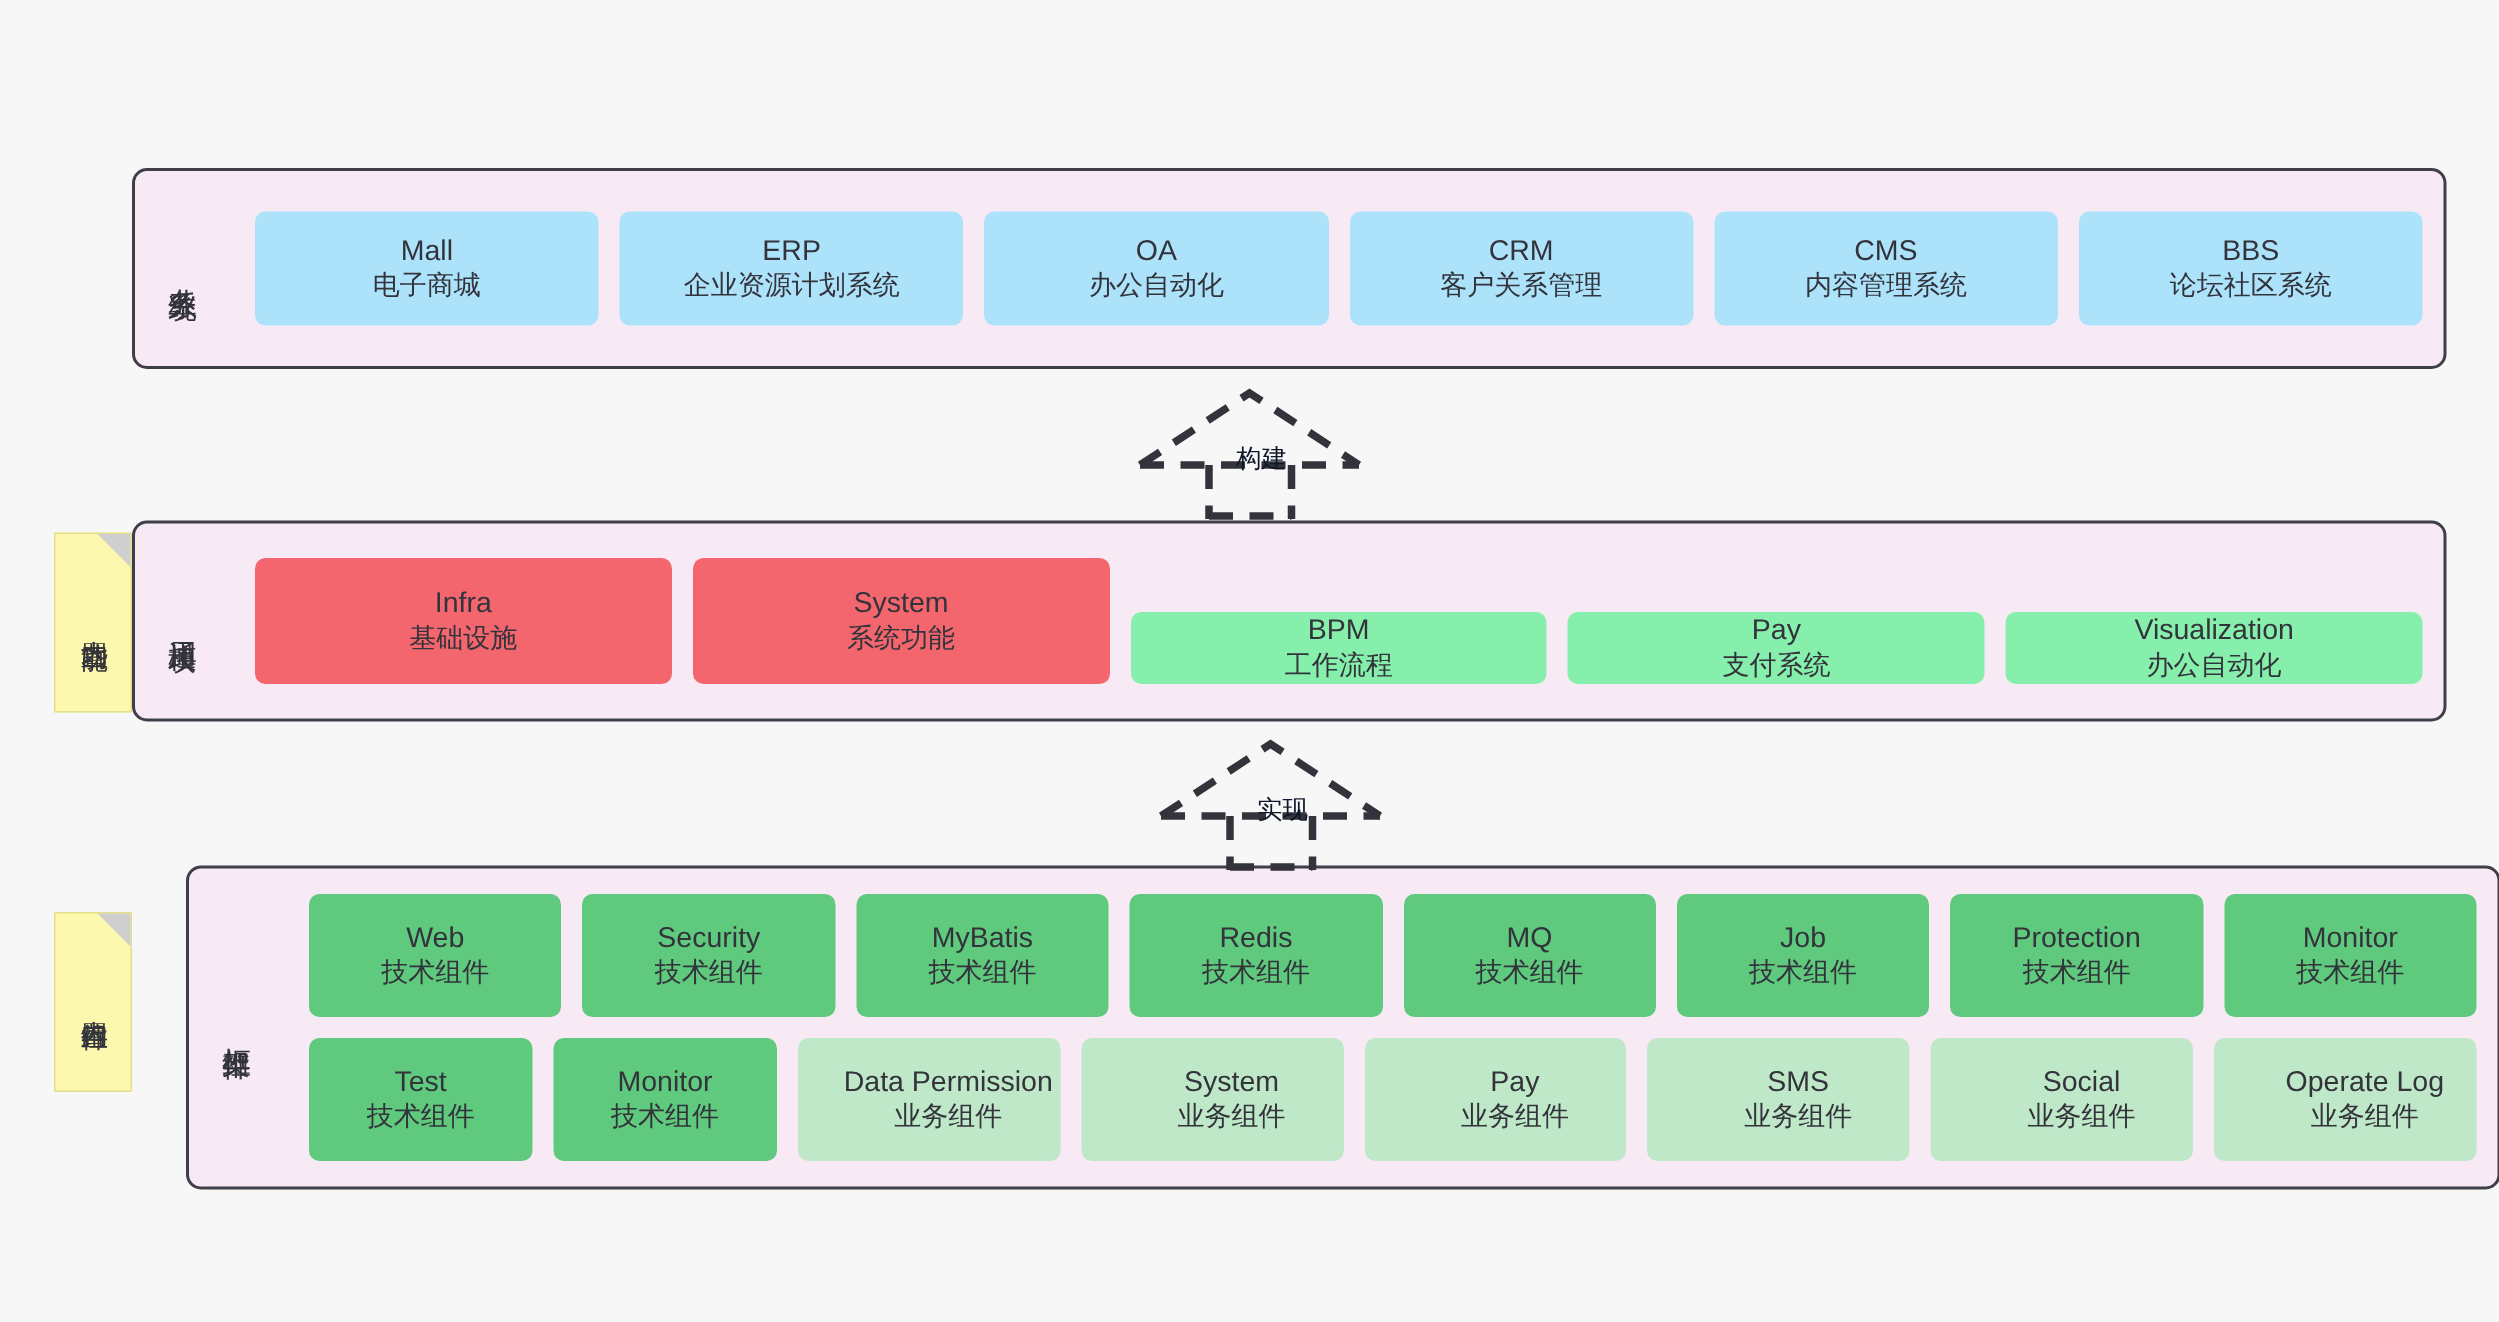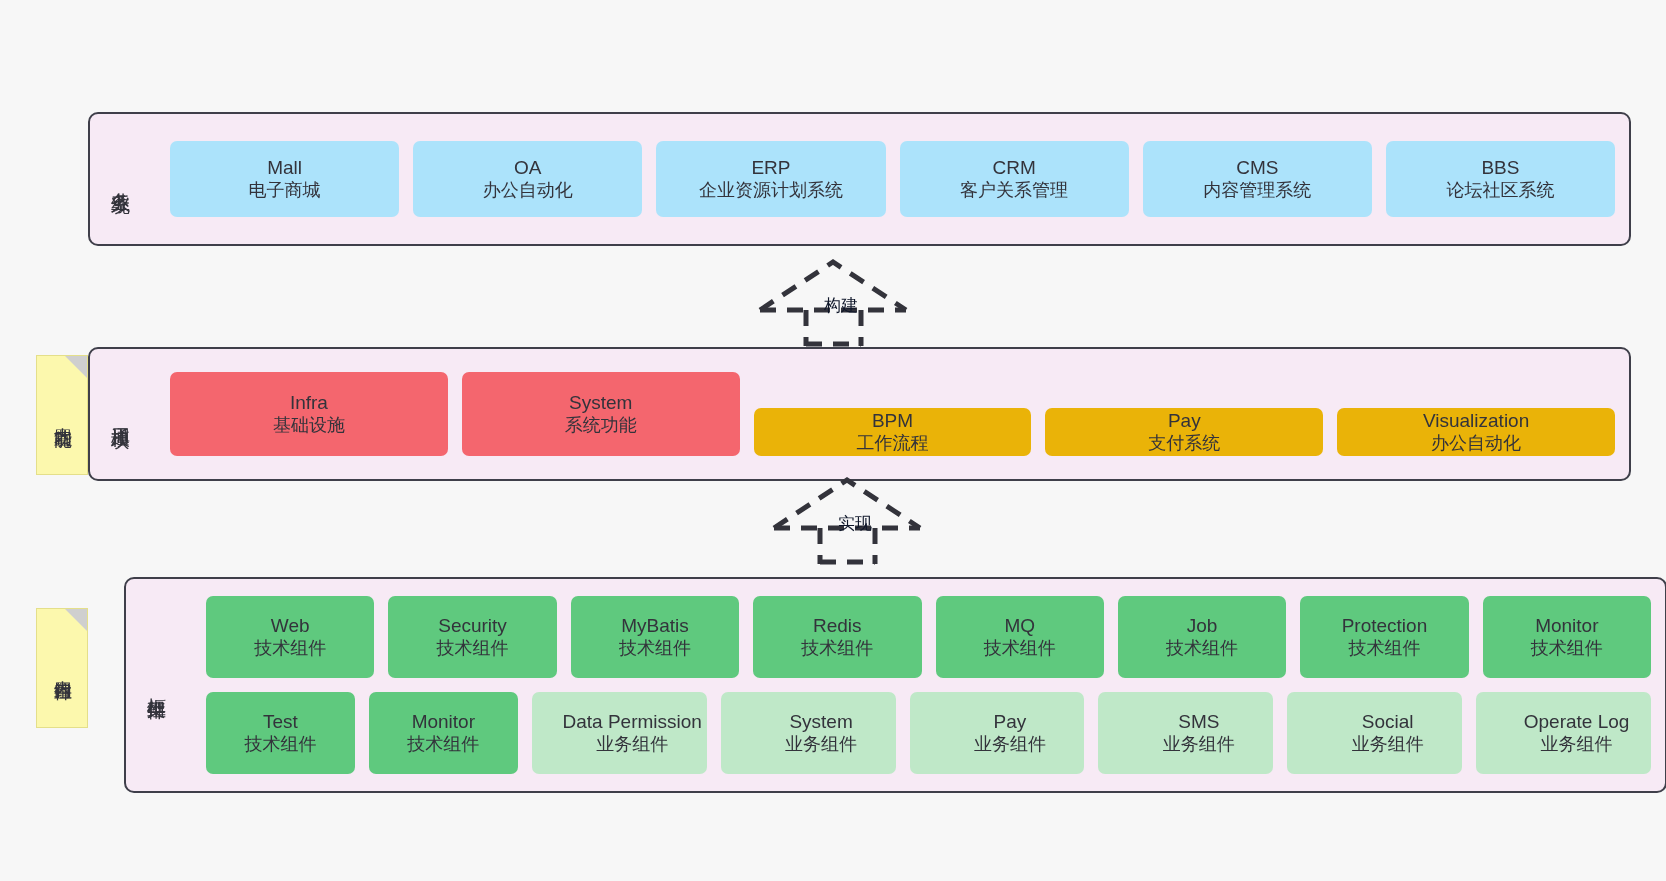--- a/index.html
+++ b/index.html
@@ -72,21 +72,21 @@
     text-align: center;
     color: #33333b;
     padding: 6px 4px;
     line-height: 1.22;
   }
   .card .t1 { font-size: 19px; }
   .card .t2 { font-size: 18px; }
 
   .c-blue      { background: #ace3fb; }
   .c-red       { background: #f4666e; }
-  .c-pink      { background: #eab308; margin-top: 36px; }
+  .c-pink      { background: #86efac; margin-top: 36px; }
   .c-green     { background: #5fc97e; }
   .c-lightgreen{ background: #bfe8c8; padding-left: 30px; }
 
   
   #panel-business  { left: 88px;  top: 112px; width: 1543px; height: 134px; }
   #panel-modules   { left: 88px;  top: 347px; width: 1543px; height: 134px; }
   #panel-framework { left: 88px;  top: 577px; width: 1543px; height: 216px; margin-left: 36px; }
 
   #panel-business  .panel-body .row { height: 76px; }
   #panel-modules   .panel-body .row { height: 84px; }
@@ -126,46 +126,46 @@
   .uml-arrow svg { display: block; overflow: visible; }
   .uml-arrow .lbl {
     position: absolute;
     font-size: 17px;
     color: #0f172a;
     white-space: nowrap;
     background: transparent;
   }
   #arrow-build      { left: 758px; top: 258px; width: 150px; height: 88px; }
   #arrow-build .lbl { left: 66px; top: 36px; }
-  #arrow-realize      { left: 772px; top: 476px; width: 150px; height: 88px; }
+  #arrow-realize      { left: 772px; top: 492px; width: 150px; height: 88px; }
   #arrow-realize .lbl { left: 66px; top: 36px; }
 </style>
 </head>
 <body>
 
 <div id="canvas">
 
   <div class="panel" id="panel-business">
     <div class="panel-label">业务系统</div>
     <div class="panel-body">
       <div class="row">
 
         <div class="card c-blue">
           <span class="t1">Mall</span>
           <span class="t2">电子商城</span>
         </div>
 
         <div class="card c-blue">
+          <span class="t1">ERP</span>
+          <span class="t2">企业资源计划系统</span>
+        </div>
+
+        <div class="card c-blue">
           <span class="t1">OA</span>
           <span class="t2">办公自动化</span>
-        </div>
-
-        <div class="card c-blue">
-          <span class="t1">ERP</span>
-          <span class="t2">企业资源计划系统</span>
         </div>
 
         <div class="card c-blue">
           <span class="t1">CRM</span>
           <span class="t2">客户关系管理</span>
         </div>
 
         <div class="card c-blue">
           <span class="t1">CMS</span>
           <span class="t2">内容管理系统</span>

